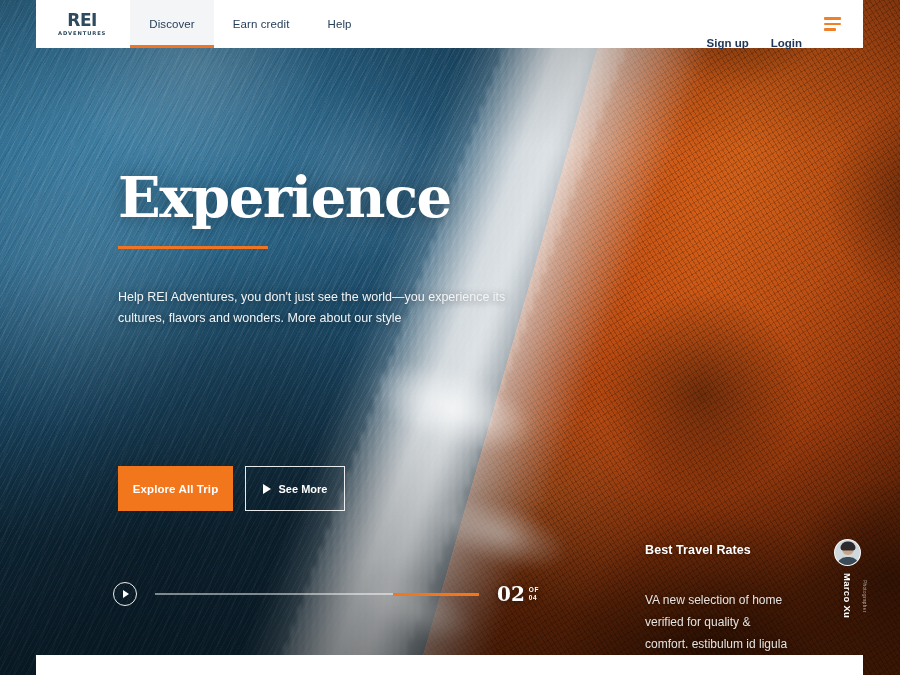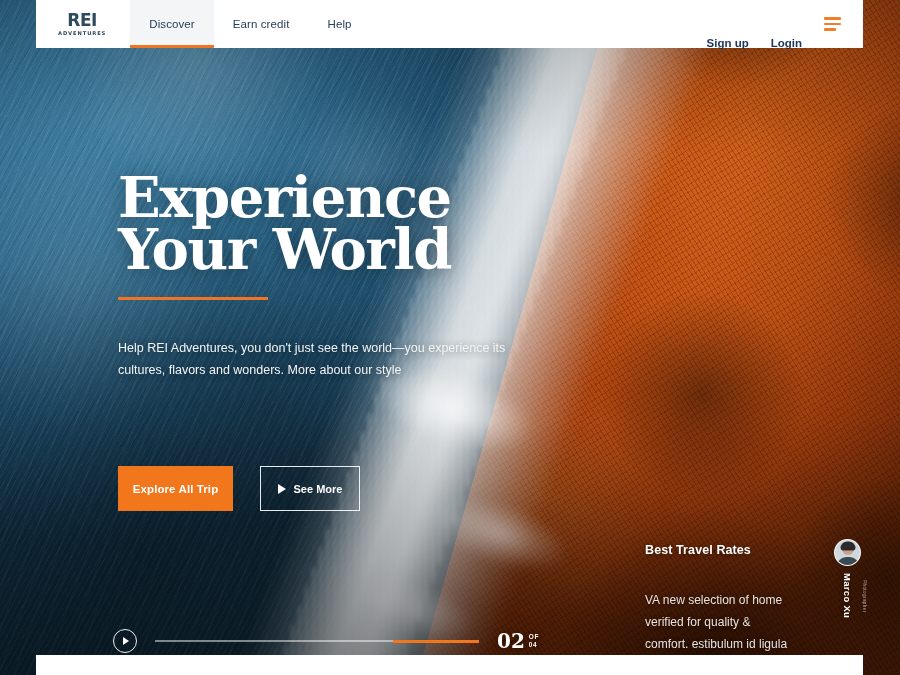--- a/index.html
+++ b/index.html
@@ -244,21 +244,20 @@
     line-height: 1.75;
     color: #f2f5f7;
     max-width: 390px;
     text-shadow: 0 1px 8px rgba(0,0,0,.45);
   }
 
   .hero-actions {
     position: absolute;
     left: 118px; top: 466px;
     display: flex; align-items: flex-end;
-    gap: 15px;
     z-index: 10;
   }
   .btn-primary {
     width: 115px; height: 45px;
     background: #f2761c;
     color: #fff;
     border: none;
     font-family: "Liberation Sans", sans-serif;
     font-size: 11.5px;
     font-weight: 700;
@@ -355,21 +354,21 @@
     font-size: 4.6px;
     color: rgba(255,255,255,.6);
     letter-spacing: .4px;
     position: absolute;
     right: -6px; top: 41px;
   }
 
   
   .slider {
     position: absolute;
-    left: 113px; top: 626px;
+    left: 113px; top: 579px;
     width: 430px; height: 30px;
     display: flex; align-items: center;
     z-index: 12;
   }
   .play-btn {
     width: 24px; height: 24px;
     border-radius: 50%;
     border: 1.5px solid rgba(255,255,255,.92);
     display: flex; align-items: center; justify-content: center;
     cursor: pointer;
@@ -473,21 +472,20 @@
         <i></i>
           <i></i>
           <i></i>
       </span>
     </div>
   </div>
 
   <div class="hero">
     <h1 class="hero-title">
       <span>Experience</span>
-      <span class="l2">Your World</span>
     </h1>
     <div class="hero-rule"></div>
     <p class="hero-copy">Help REI Adventures, you don't just see the world—you experience its cultures, flavors and wonders. More about our style</p>
   </div>
 
   <div class="hero-actions">
     <button class="btn-primary">Explore All Trip</button>
     <div class="btn-ghost">
       <span class="tri"></span>
       <span>See More</span>

